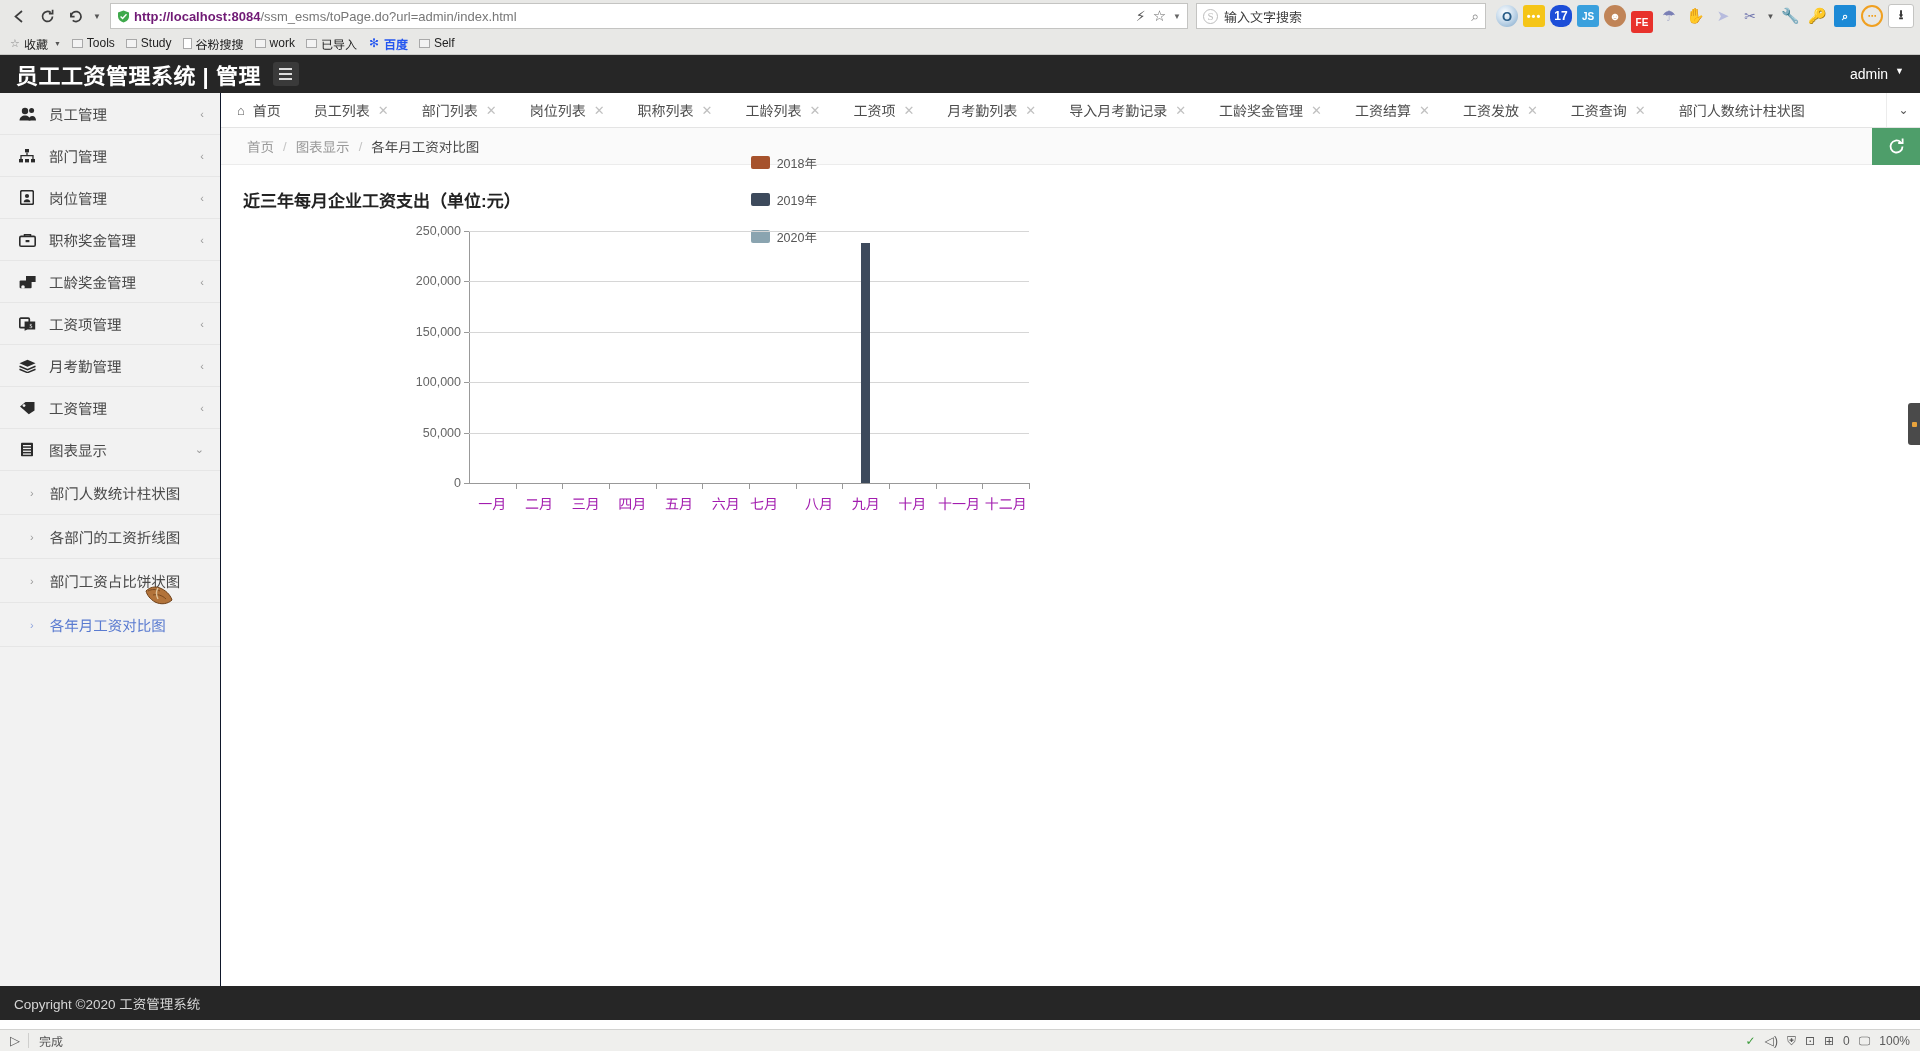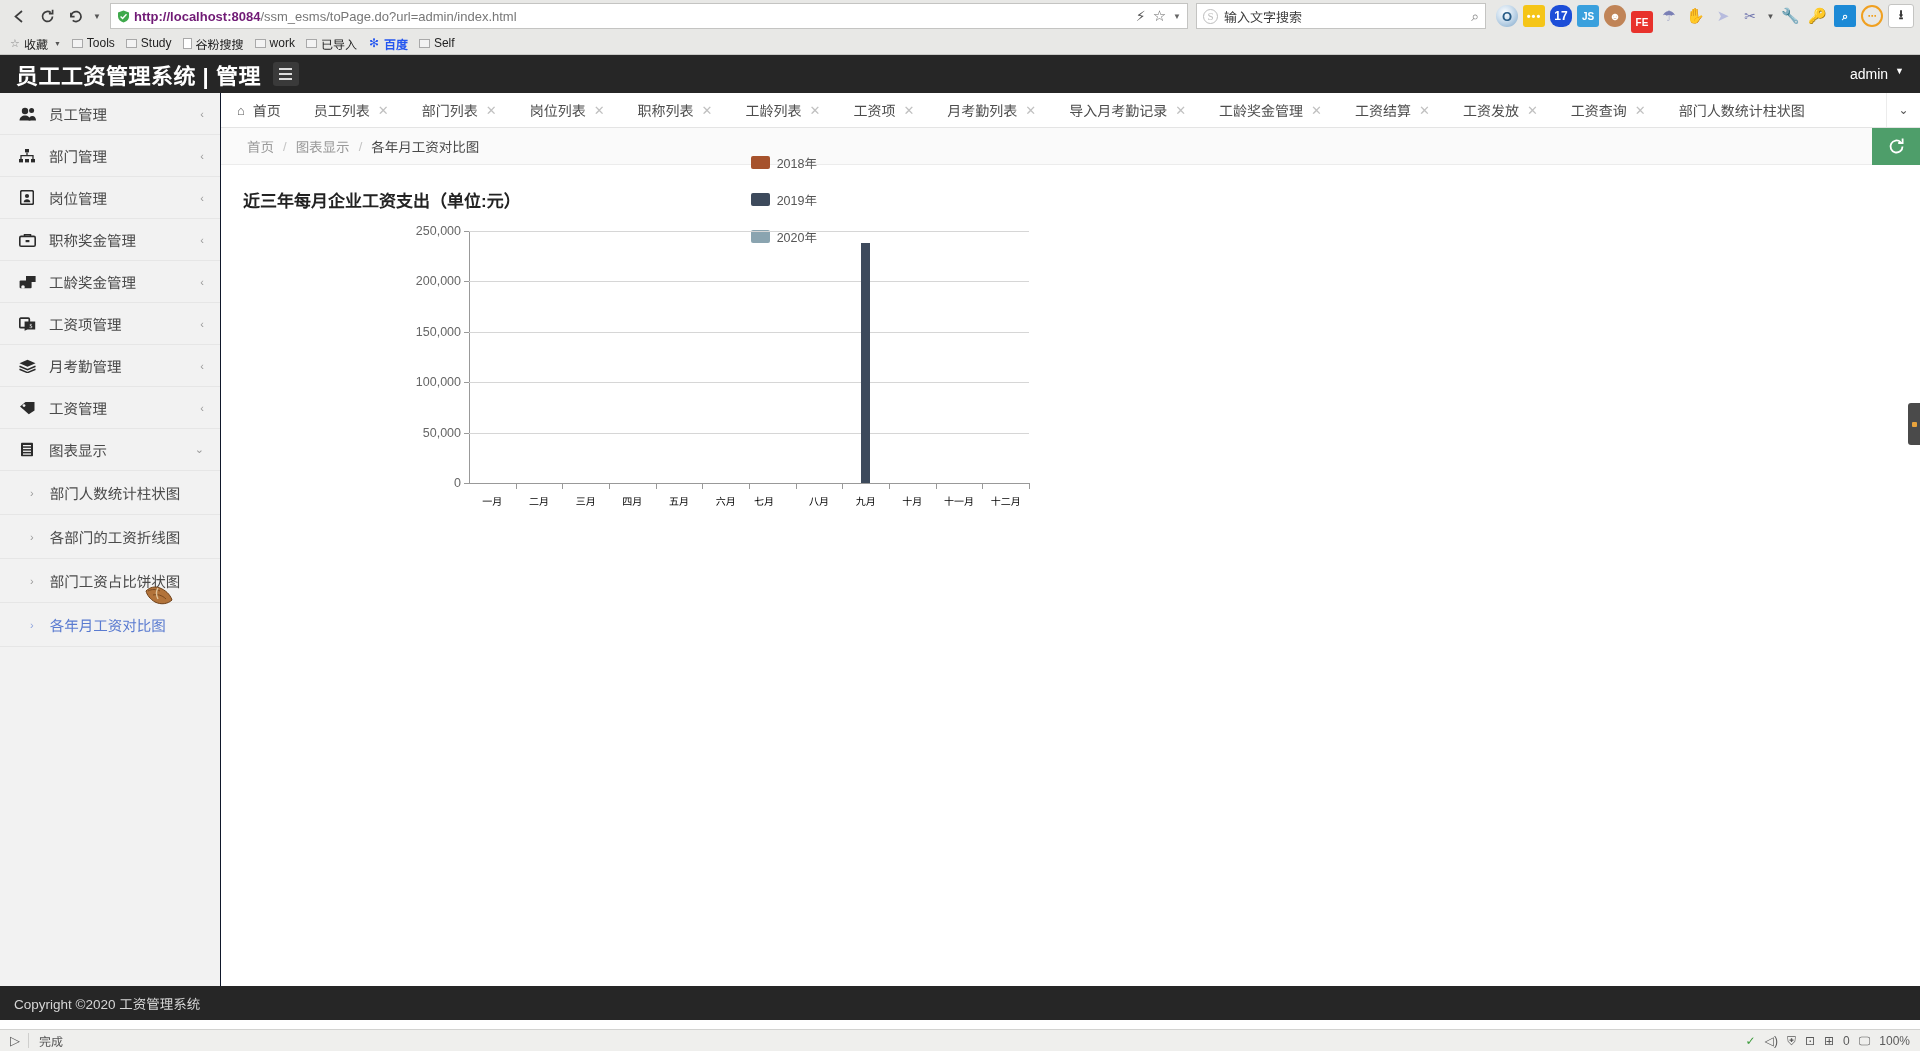--- a/index.html
+++ b/index.html
@@ -260,21 +260,21 @@
     transform: translateY(-50%);
     font-size: 12.5px; color:#666; white-space:nowrap;
     font-family:"Liberation Sans", sans-serif;
   }
   .ytickmark { position:absolute; left:-5px; width:5px; height:1px; background:#999; }
   .xaxis-line { position:absolute; left:0; top:252px; width:560px; height:1px; background:#999; }
   .xtickmark { position:absolute; top: 252px; width:1px; height:6px; background:#999; }
   .xlabel {
     position:absolute; top: 262px;
     transform: translateX(-50%);
-    font-size: 10px; color:#000000; white-space:nowrap;
+    font-size: 14px; color:#a21caf; white-space:nowrap;
   }
   .bar { position:absolute; bottom: 0; }
 
   
   .footer {
     position:absolute; left:0; bottom:0;
     width: 1920px; height: 34px;
     background:#262626; color:#d6d6d6;
     display:flex; align-items:center;
     padding-left: 14px;

